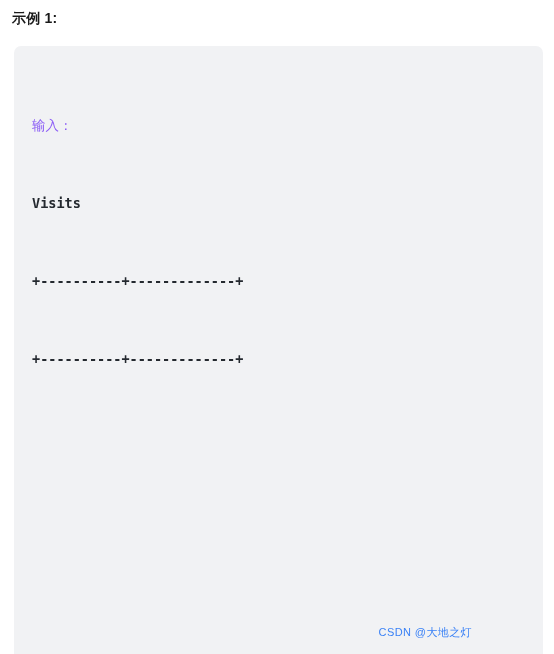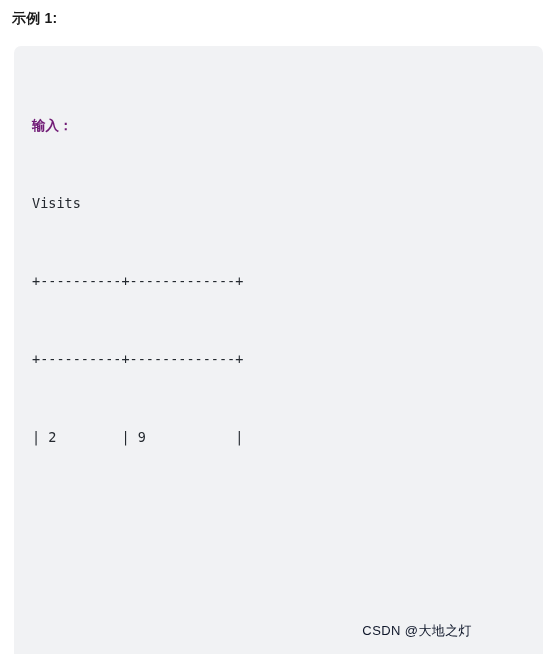--- a/index.html
+++ b/index.html
@@ -46,50 +46,50 @@
     font-family: "DejaVu Sans Mono", "Liberation Mono", monospace;
     font-size: 13.5px;
     line-height: 26px;
     color: #24292f;
     white-space: pre;
     letter-spacing: 0px;
   }
   .code-line {
     white-space: pre;
     min-height: 26px;
+    font-weight: bold;
   }
   .code-line.bold-label {
-    font-weight: bold;
-    color: #701a75;
+    font-weight: normal;
+    color: #8b5cf6;
   }
   .watermark {
     position: absolute;
     right: 12px;
     bottom: 14px;
     font-family: "Liberation Sans", sans-serif;
-    font-size: 13px;
-    color: #0f172a;
+    font-size: 11px;
+    color: #3b82f6;
     white-space: pre;
     letter-spacing: 0.4px;
   }
 </style>
 </head>
 <body>
 
 <div class="page">
 
   <div class="example-heading">示例 1:</div>
 
   <div class="code-panel">
     <div class="code-block">
       <div class="code-line bold-label">输入：</div>
       <div class="code-line">Visits</div>
       <div class="code-line">+----------+-------------+</div>
       <div class="code-line">+----------+-------------+</div>
-      <div class="code-line">| 2        | 9           |</div>
       
       
       
       
       
       
       
       
       
       

